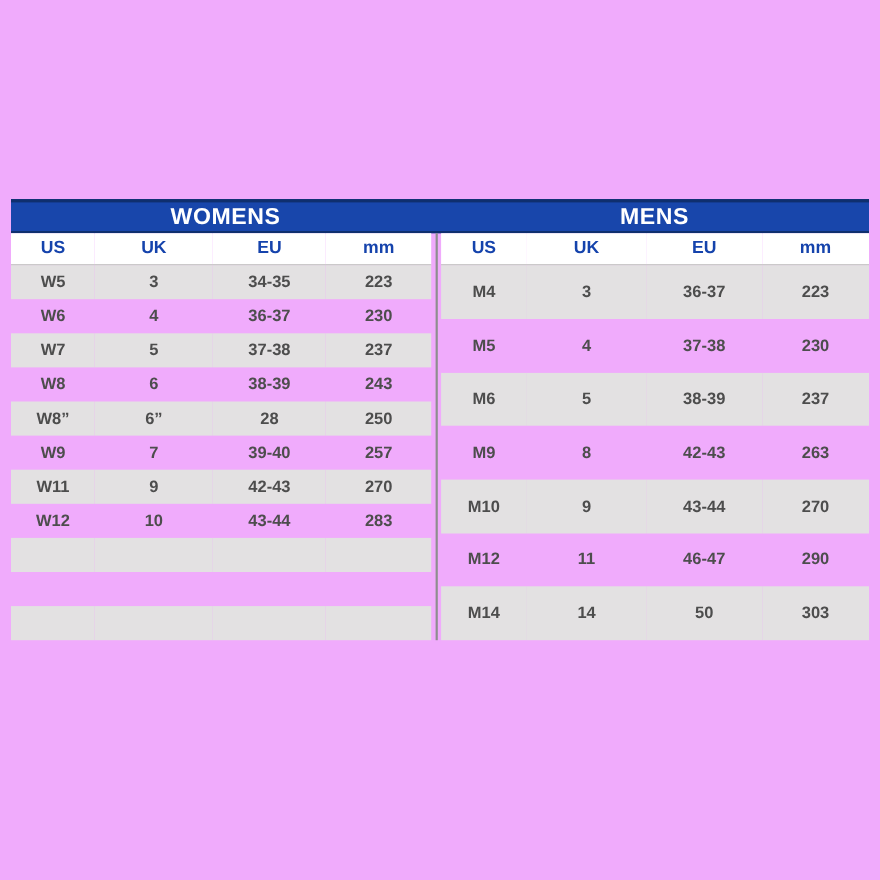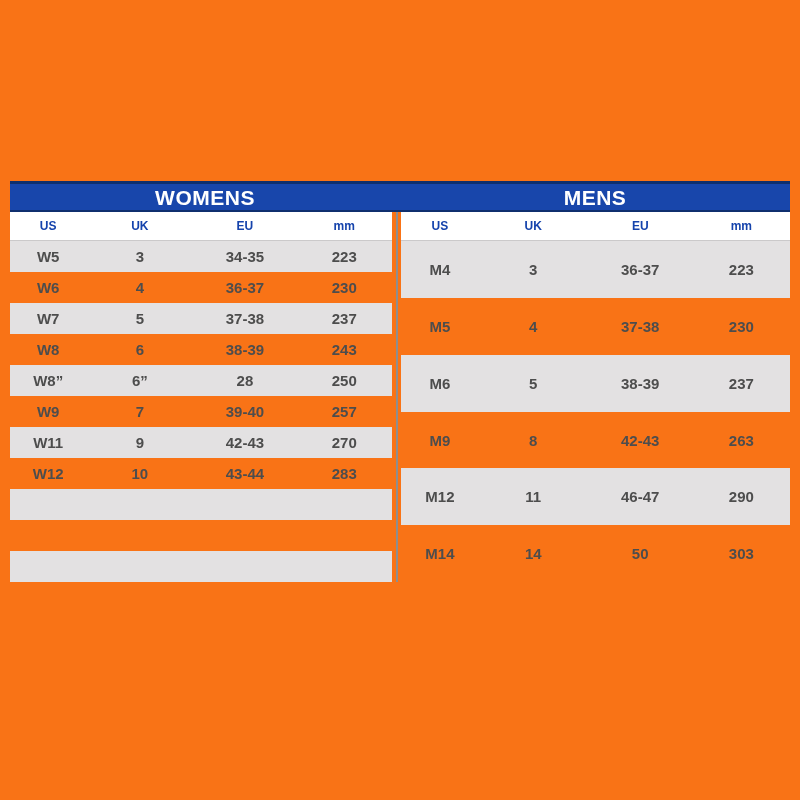--- a/index.html
+++ b/index.html
@@ -16,21 +16,21 @@
     padding:0;
     background:#ffffff;
     width:800px;
     height:800px;
     font-family:"Liberation Sans", sans-serif;
   }
   .canvas{
     position:relative;
     width:800px;
     height:800px;
-    background:#f97316;
+    background:#f0abfc;
     overflow:hidden;
   }
   .size-chart{
     position:absolute;
     left:10px;
     top:181px;
     width:780px;
   }
   .title-bar{
     box-sizing:border-box;
@@ -63,21 +63,21 @@
   .half-table.left{ width:382px; }
   .half-table.right{ width:389px; }
   .gap-a{ width:4px; }
   .gap-b{ width:3px; }
   .v-divider{
     width:2px;
     background:var(--divider);
   }
   .half-table th{
     height:28px;
-    font-size:12px;
+    font-size:16px;
     font-weight:bold;
     color:var(--col-blue);
     text-align:center;
     background:#ffffff;
     border-bottom:1px solid var(--header-line);
     padding:0;
   }
   .half-table td{
     height:31px;
     font-size:15px;
@@ -230,20 +230,26 @@
               <td>38-39</td>
               <td>237</td>
             </tr>
             <tr>
               <td>M9</td>
               <td>8</td>
               <td>42-43</td>
               <td>263</td>
             </tr>
             <tr>
+              <td>M10</td>
+              <td>9</td>
+              <td>43-44</td>
+              <td>270</td>
+            </tr>
+            <tr>
               <td>M12</td>
               <td>11</td>
               <td>46-47</td>
               <td>290</td>
             </tr>
             <tr>
               <td>M14</td>
               <td>14</td>
               <td>50</td>
               <td>303</td>

